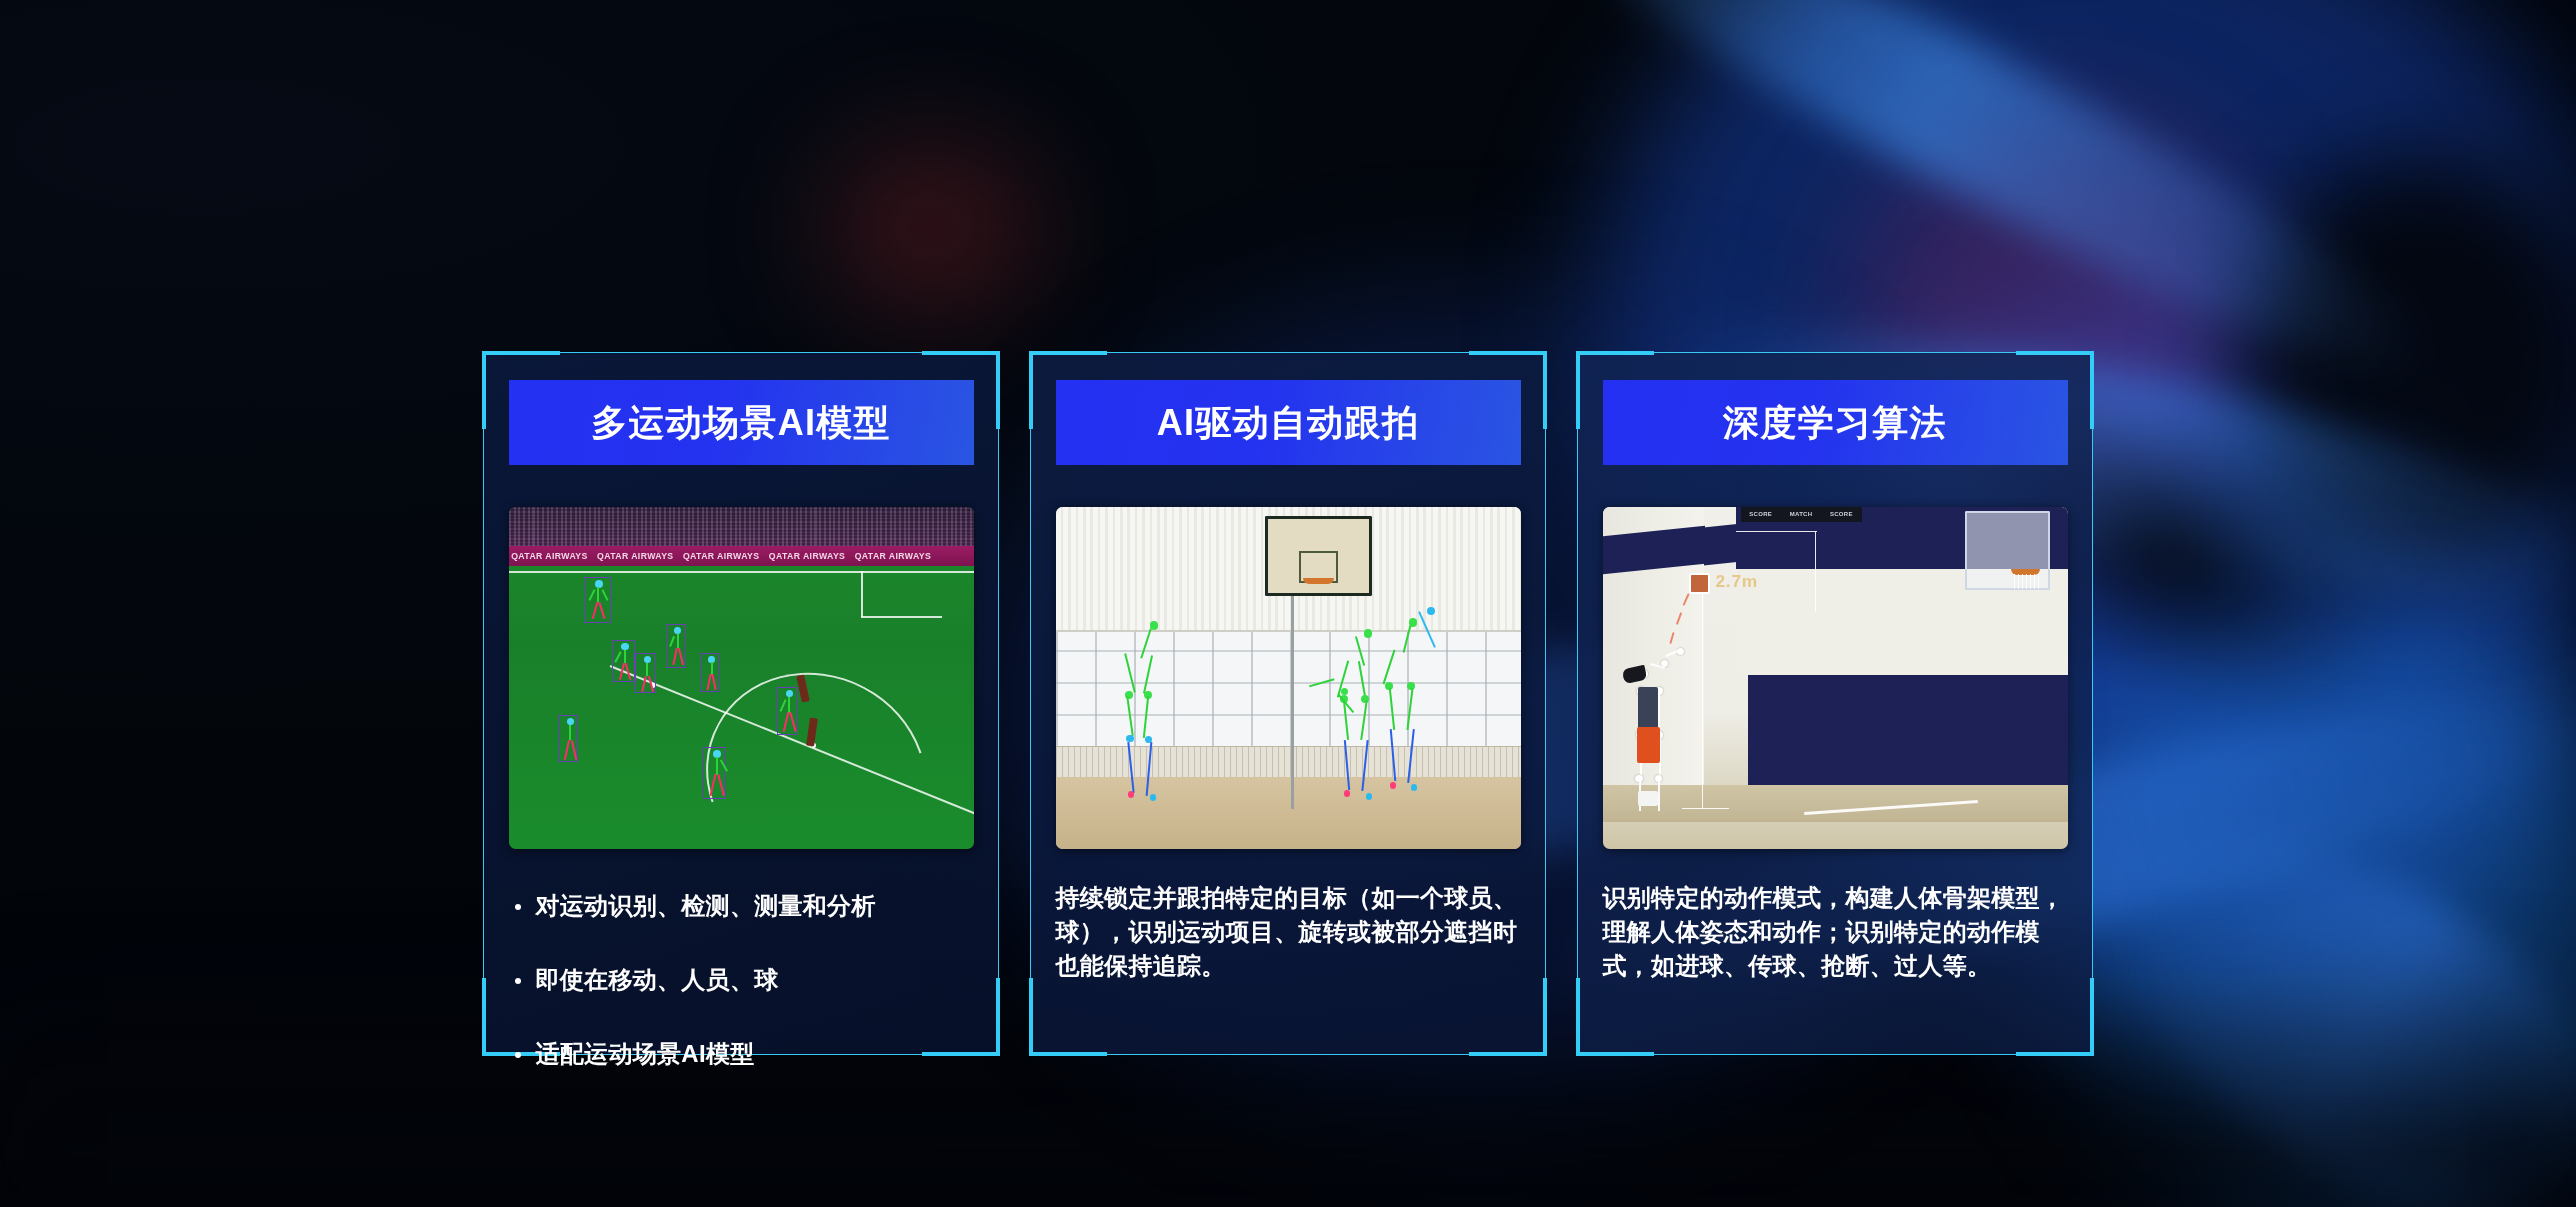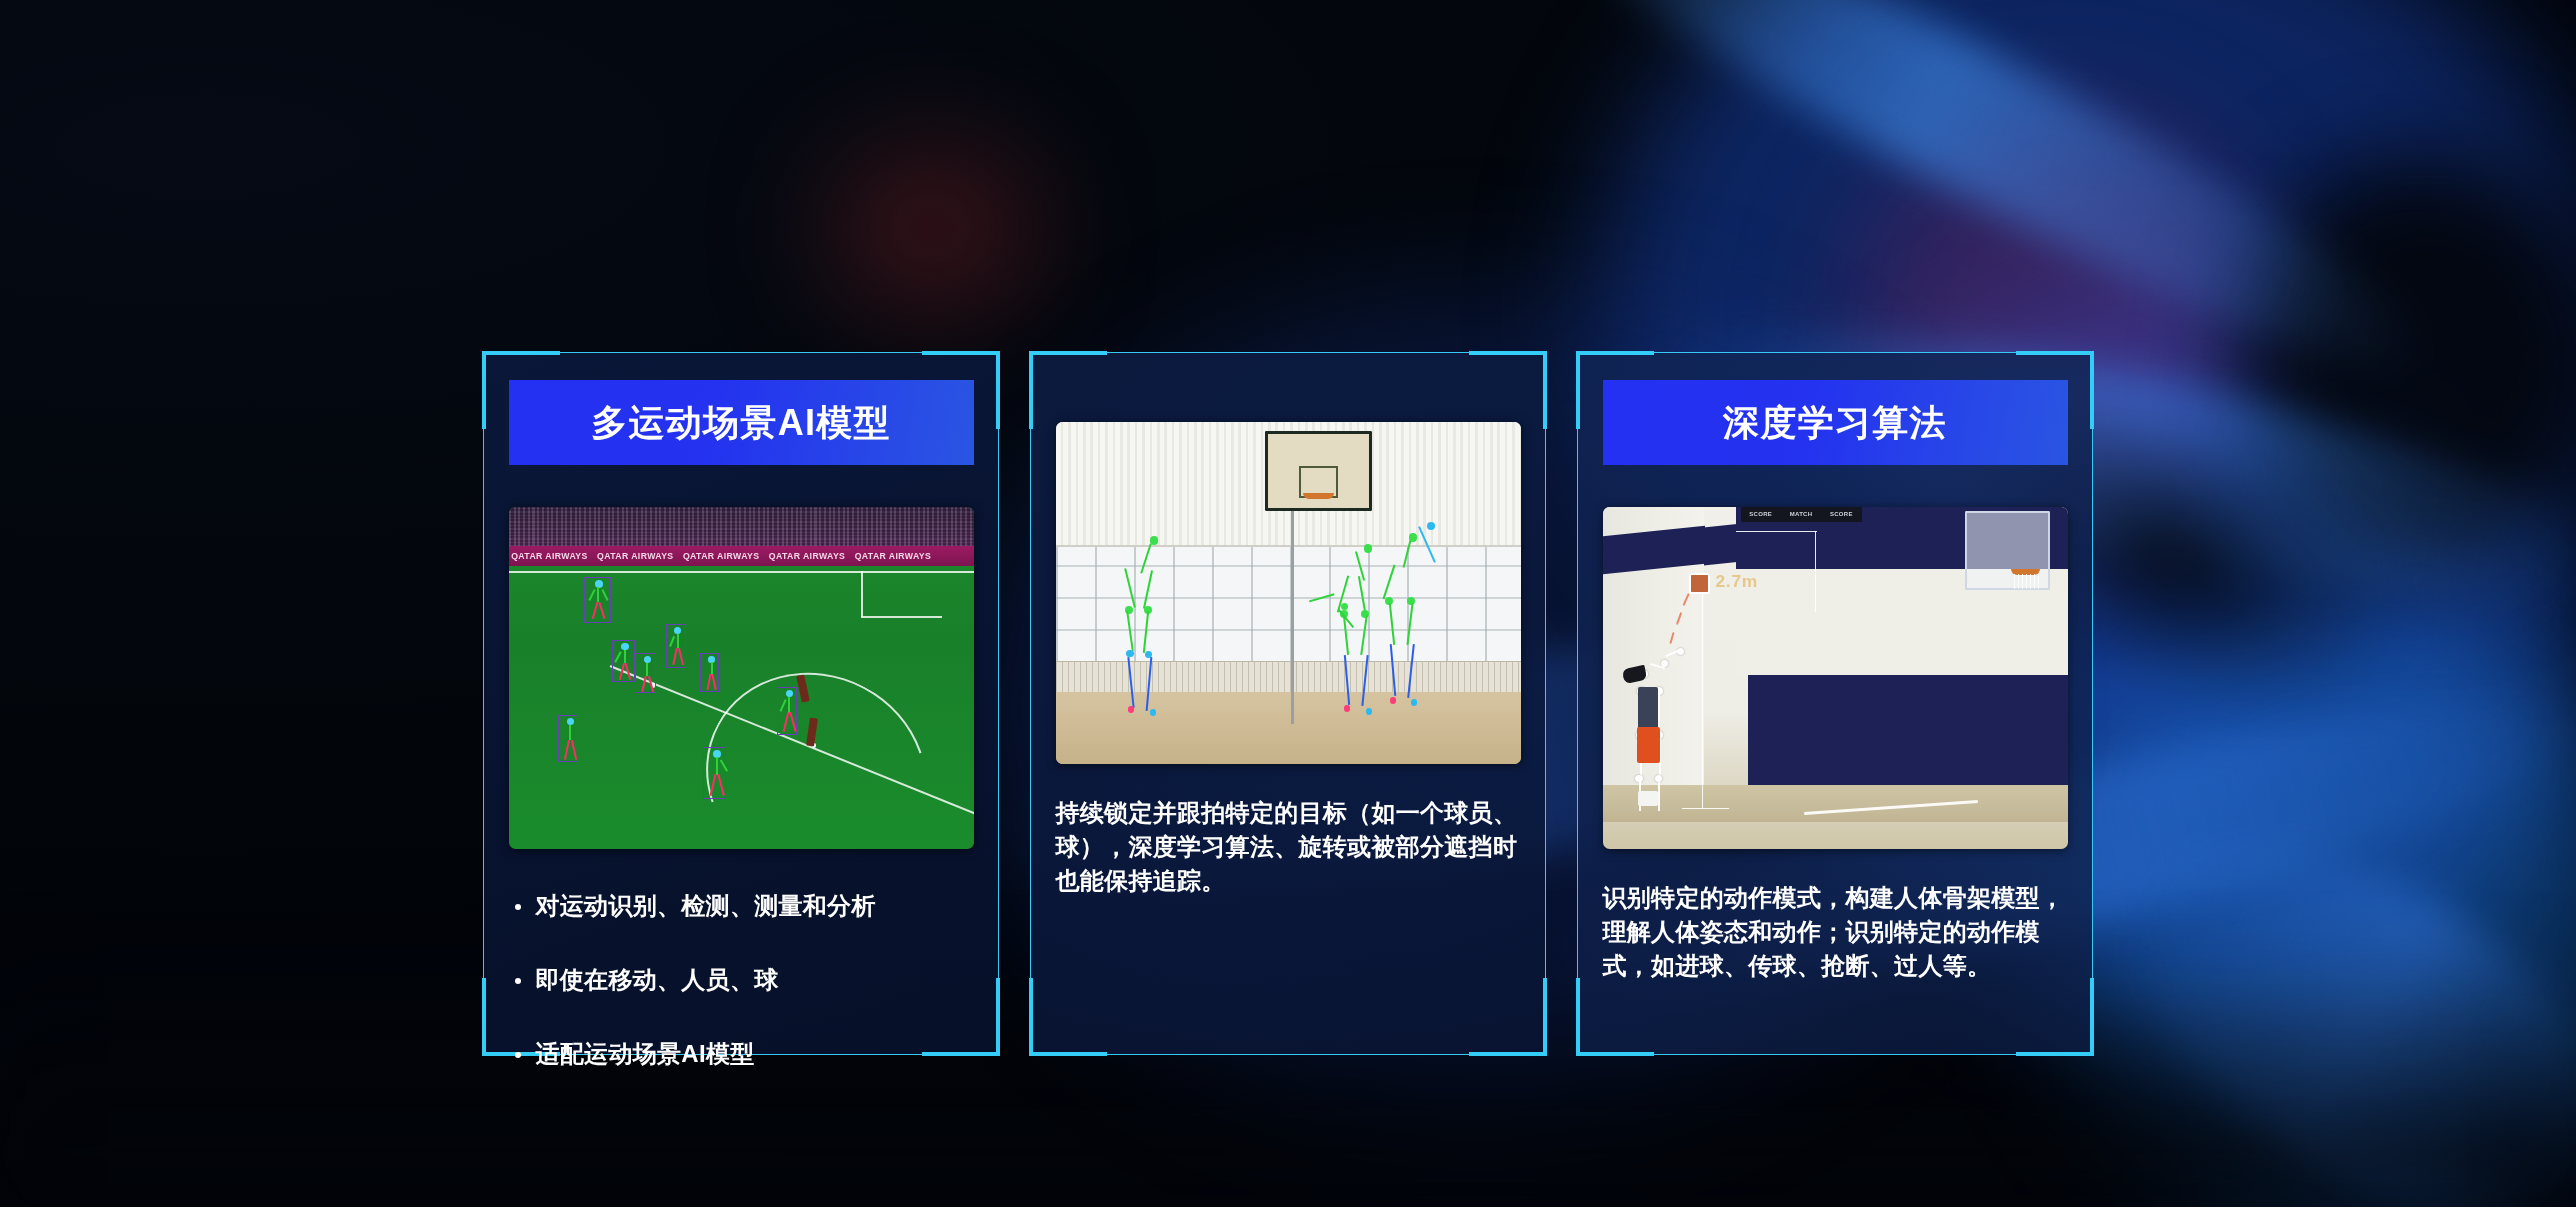--- a/index.html
+++ b/index.html
@@ -274,20 +274,23 @@
       </div>
     <div class="br bl">
         <i class="h"></i>
         <i class="v"></i>
       </div>
     <div class="br br2">
         <i class="h"></i>
         <i class="v"></i>
       </div>
 
+    <div class="title-banner">
+      <span>AI驱动自动跟拍</span>
+    </div>
 
     <div class="thumb">
       <div class="gym"></div>
       <div class="gymwall"></div>
       <div class="windows"></div>
       <div class="radiator"></div>
       <div class="floor"></div>
       <div class="pole" style="left:235px;top:81px;width:3.4px;height:221px;"></div>
       <div class="backboard" style="left:209px;top:9.4px;width:101px;height:74px;"></div>
       <div class="hoopsq" style="left:243px;top:44px;width:35px;height:28px;"></div>
@@ -339,21 +342,21 @@
         <div class="sc" style="left:19px;top:164px;width:6.7px;height:6.7px;background:#ff3d7a;"></div>
         <div class="sc" style="left:40px;top:166px;width:6.7px;height:6.7px;background:#2bb9ef;"></div>
       </div>
       <div class="skel" style="left:260px;top:158px;width:60px;height:81px;">
         <div class="sg" style="left:5.4px;top:5.4px;height:25.5px;transform:rotate(74deg);"></div>
         <div class="sc" style="left:25.5px;top:23px;width:7.4px;height:7.4px;background:#39e04b;"></div>
         <div class="sg" style="left:29.5px;top:27px;height:23px;transform:rotate(-40deg);"></div>
       </div>
     </div>
 
-    <div class="body-text para">持续锁定并跟拍特定的目标（如一个球员、球），深度学习算法、旋转或被部分遮挡时也能保持追踪。</div>
+    <div class="body-text para">持续锁定并跟拍特定的目标（如一个球员、球），识别运动项目、旋转或被部分遮挡时也能保持追踪。</div>
   </div>
 
   <div class="card c3">
     <div class="frame-line"></div>
     <div class="br tl">
         <i class="h"></i>
         <i class="v"></i>
       </div>
     <div class="br tr">
         <i class="h"></i>

